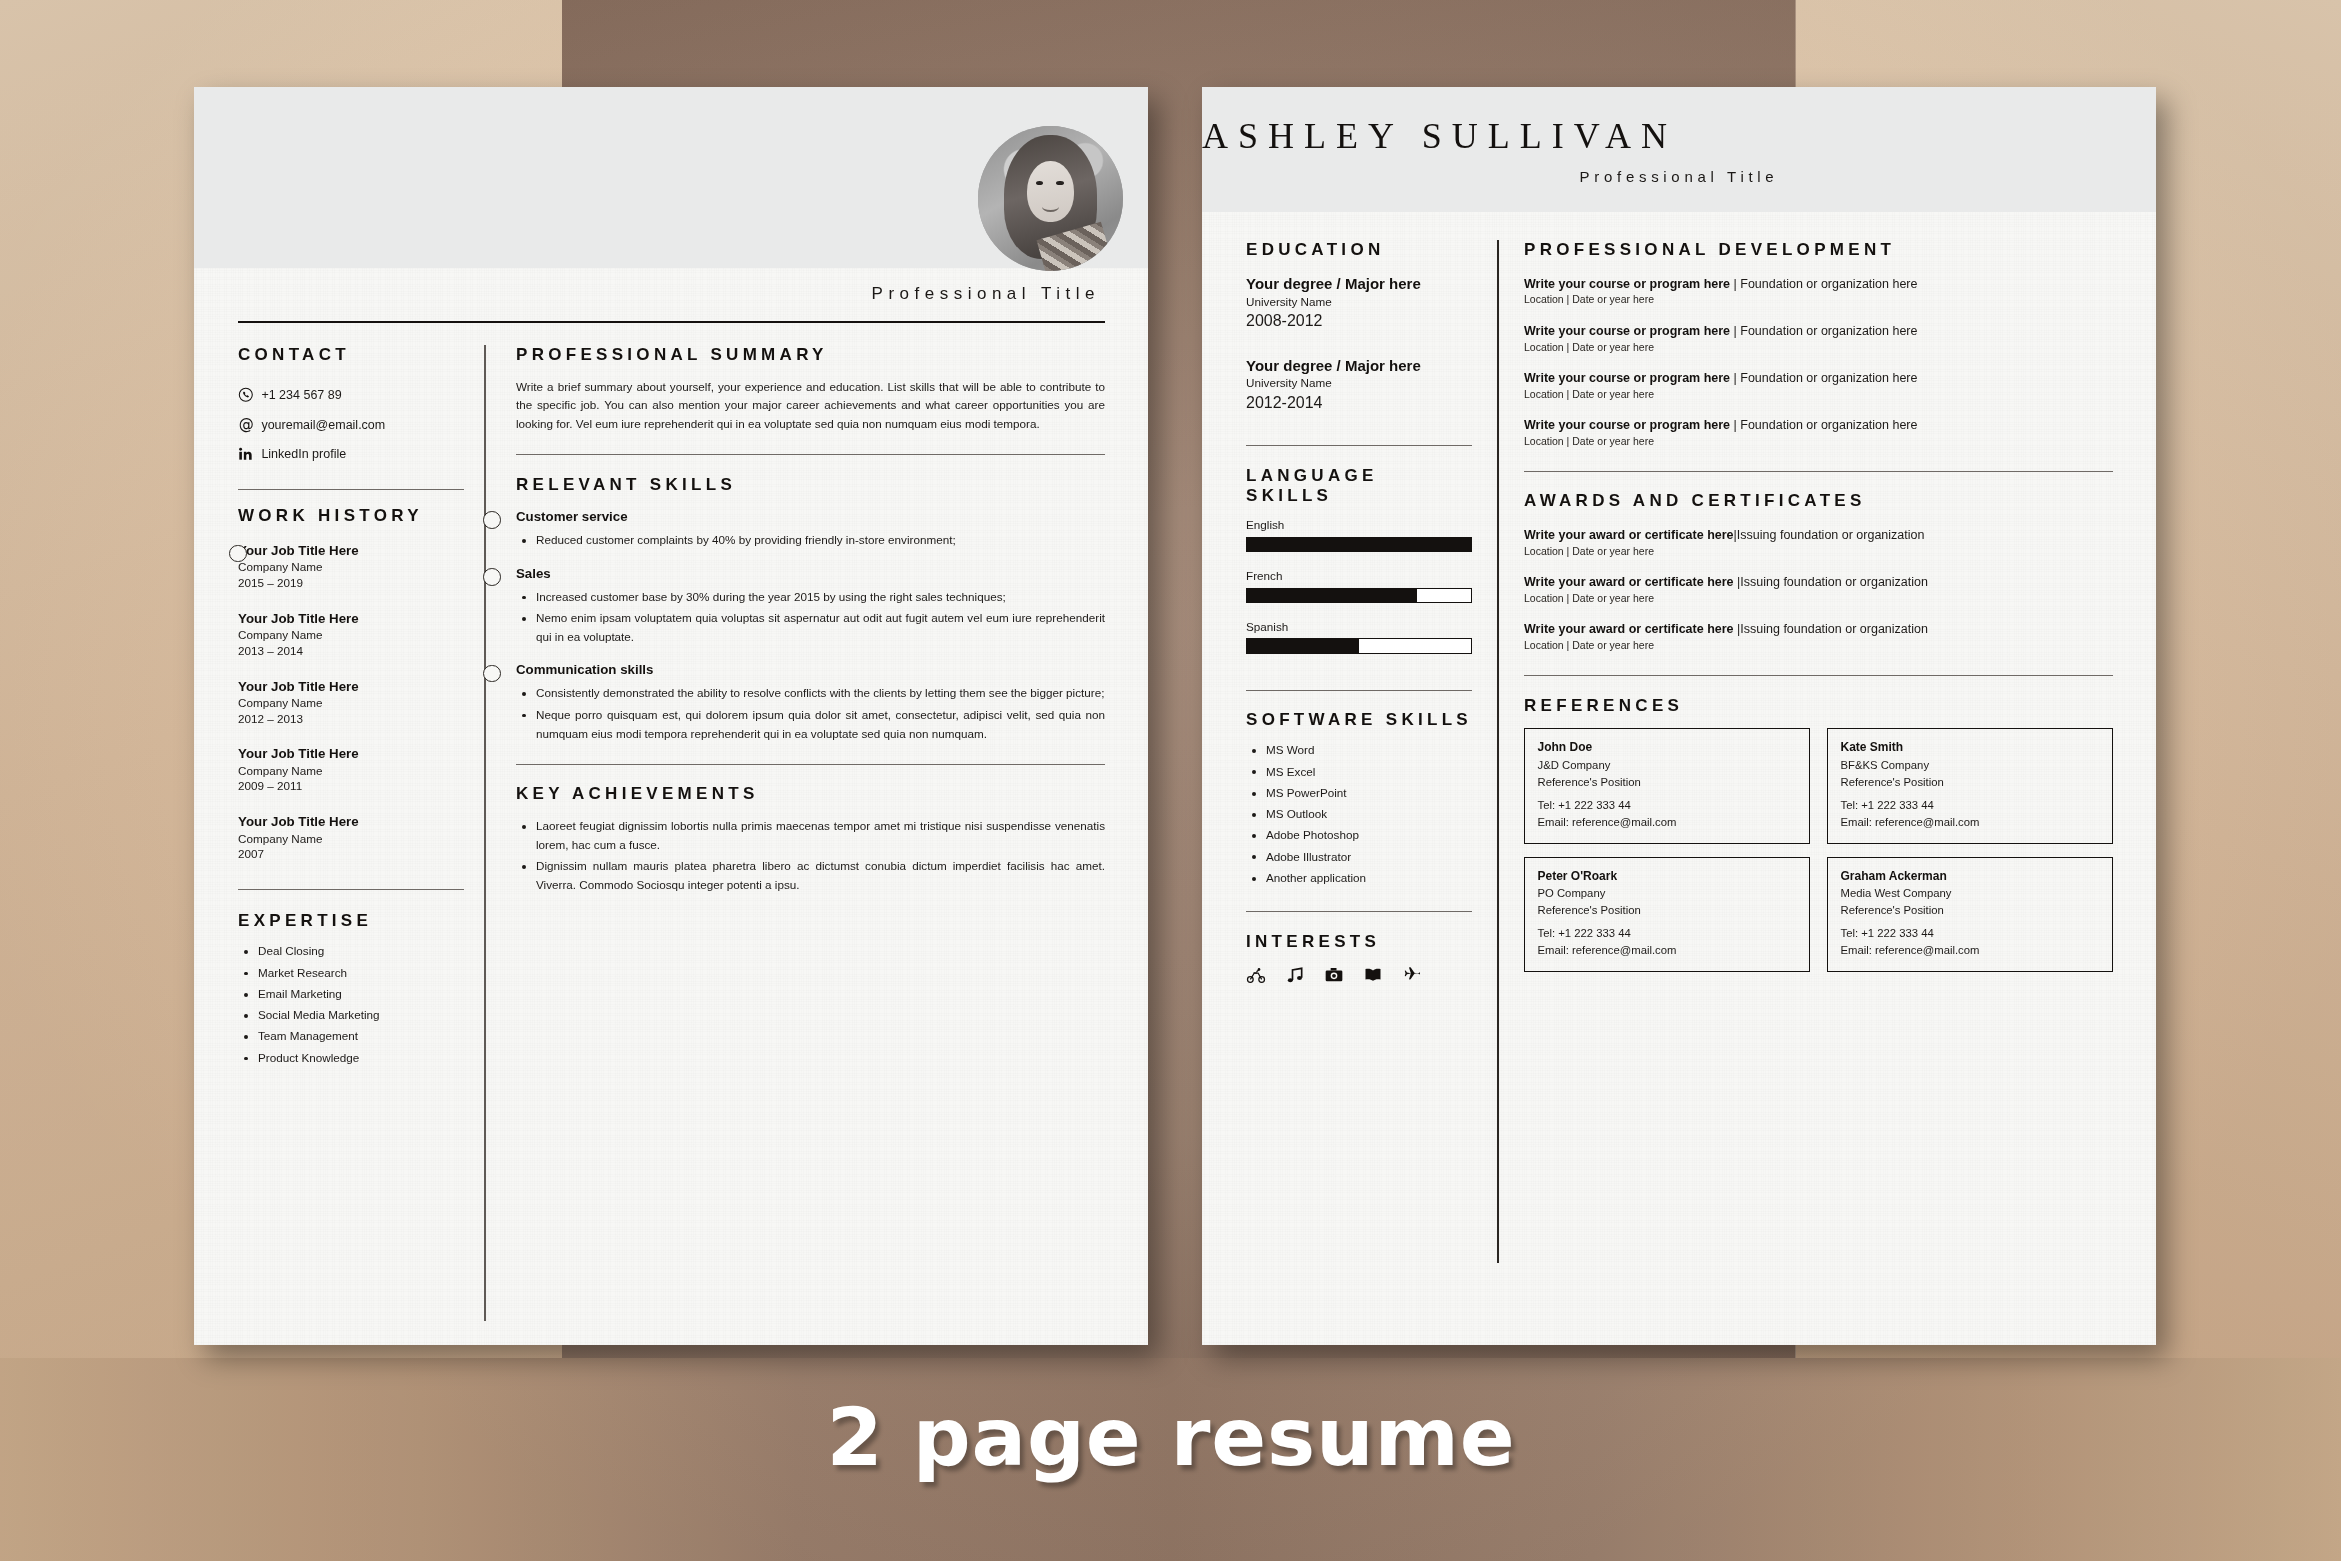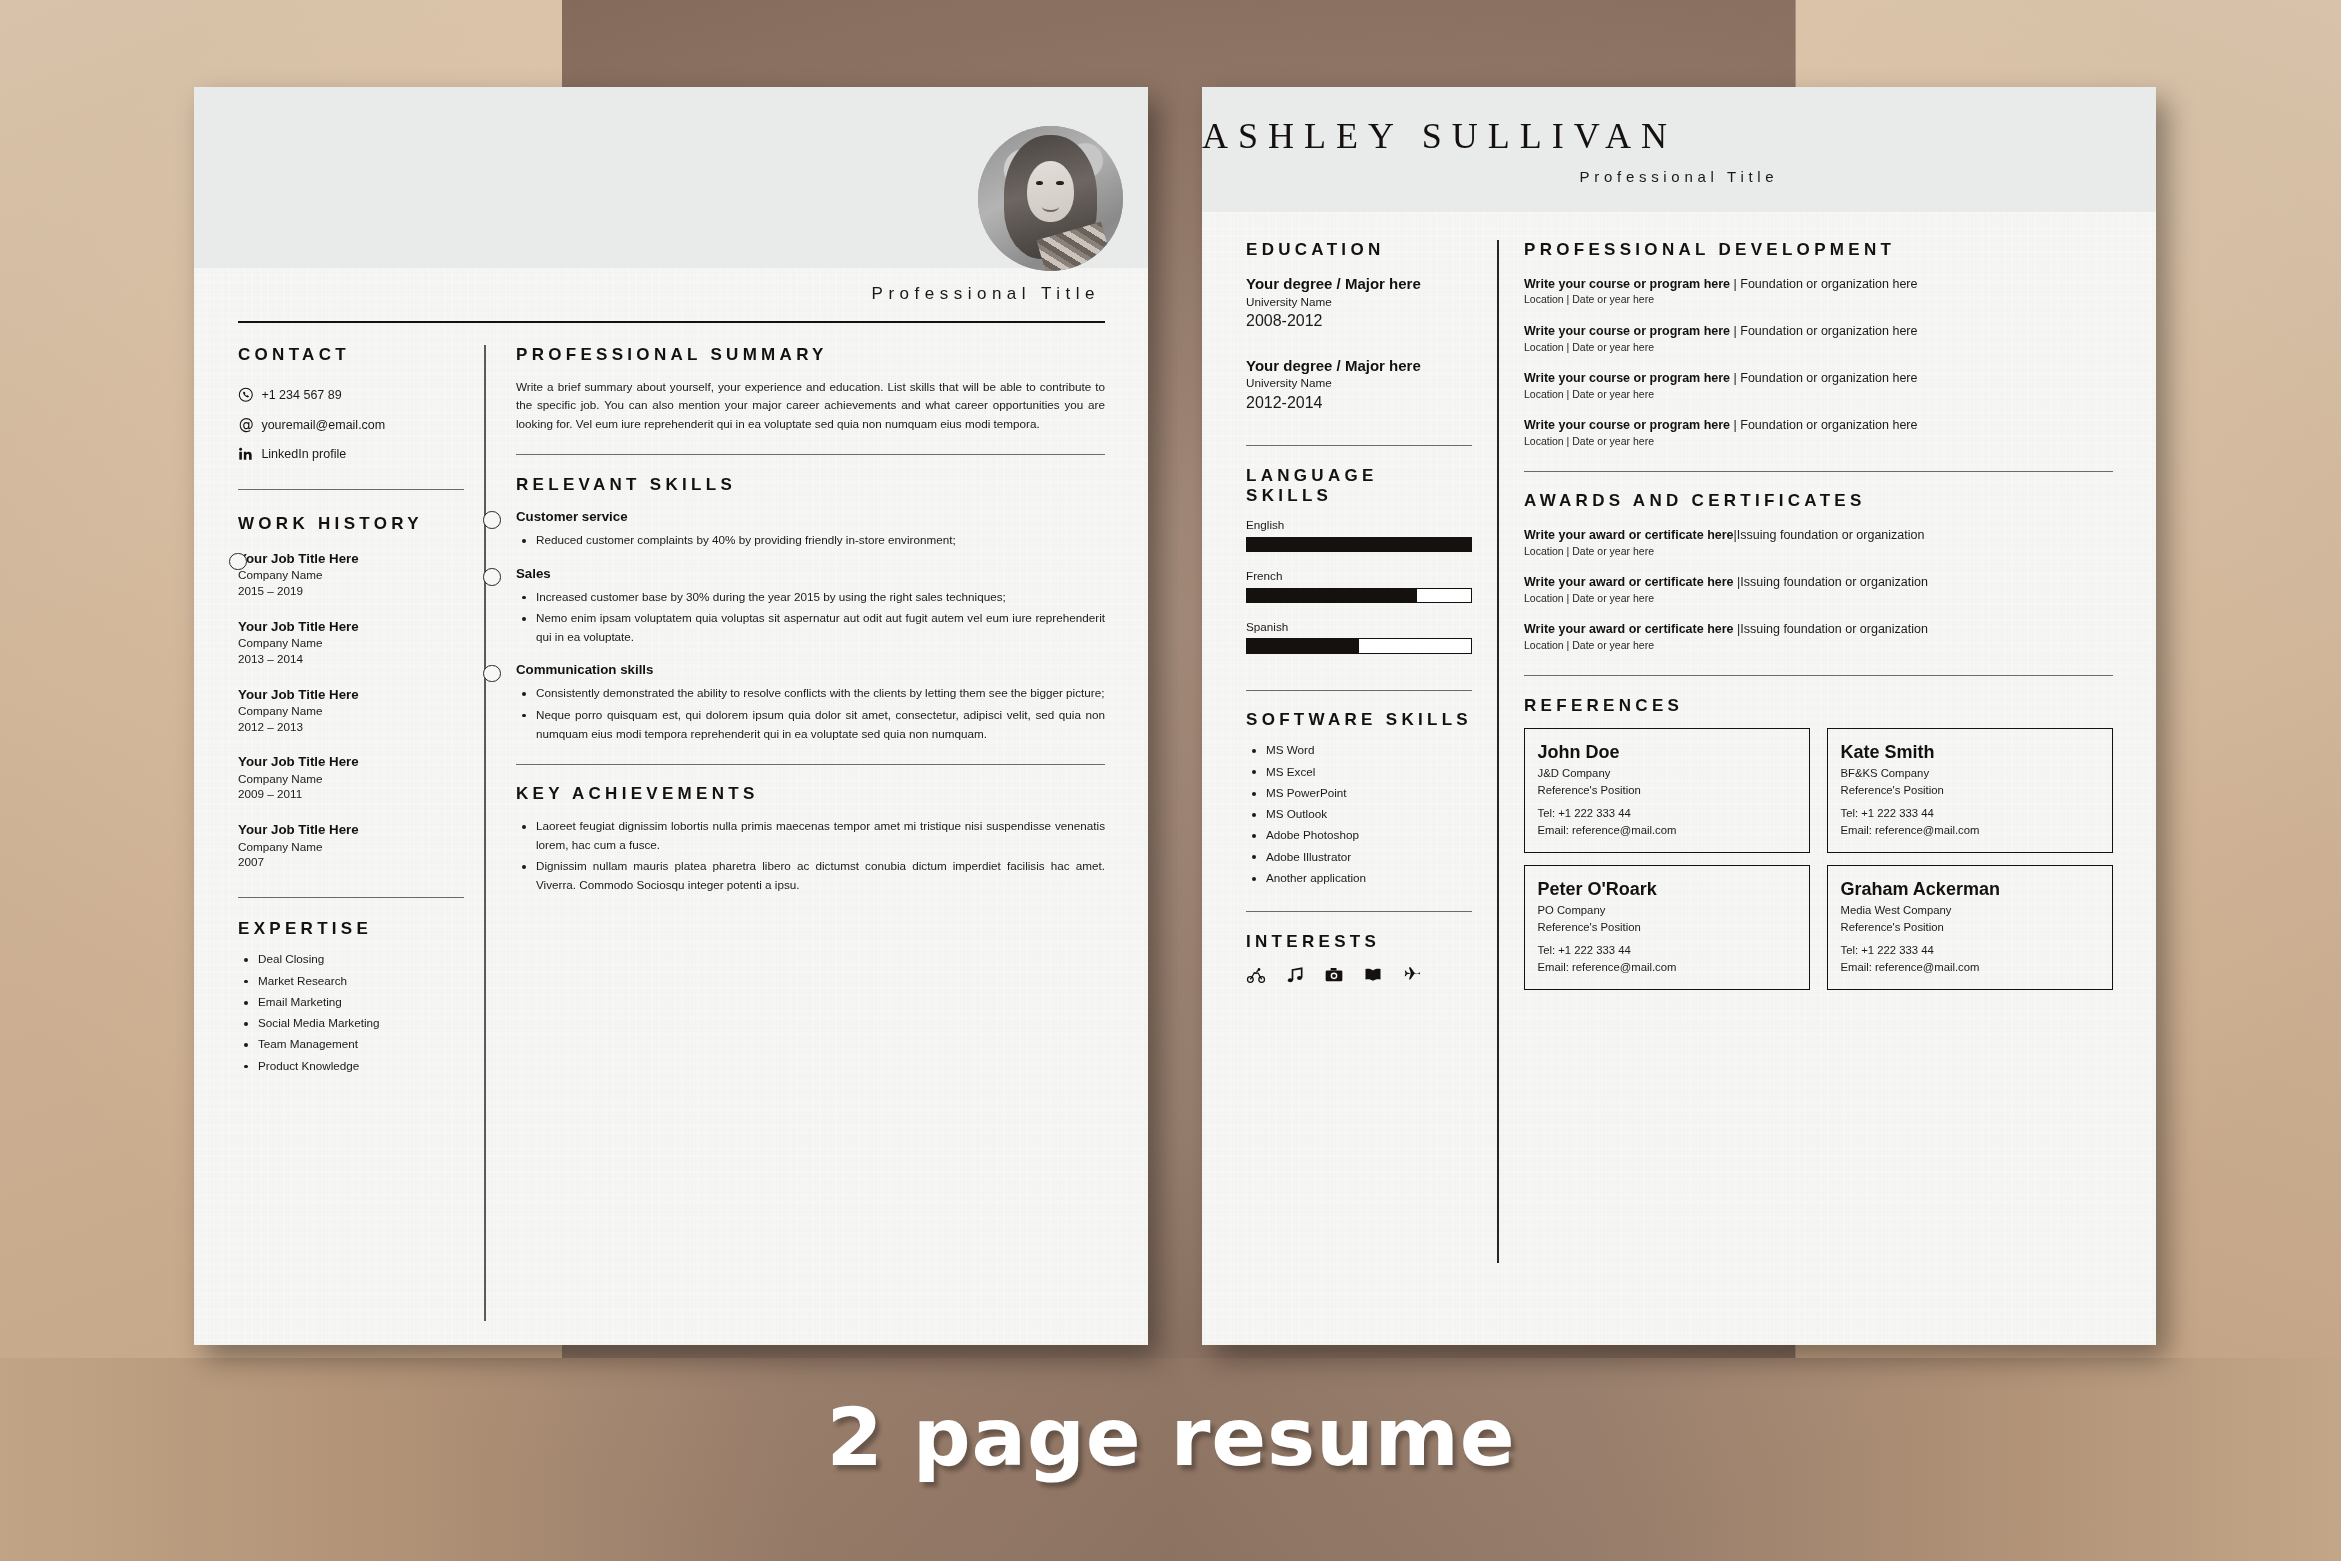--- a/index.html
+++ b/index.html
@@ -97,21 +97,21 @@
   .lang{margin-top:12.5px;}
   .lang .n{font-size:11.7px;color:#1d1a18;margin-bottom:5.5px;}
   .bar{height:13.3px;border:1.2px solid #14110f;background:#fff;position:relative;}
   .bar > i{display:block;height:100%;background:#14110f;}
   .pd{margin-top:15.6px;}
   .pd .l1{font-size:12.5px;color:#1d1a18;line-height:1.35;}
   .pd .l1 b{font-weight:bold;color:#14110f;}
   .pd .l2{font-size:10.5px;color:#2a2622;line-height:1.4;}
   .refgrid{display:flex;gap:17px;margin-top:12.5px;}
   .refbox{flex:1;border:1.6px solid #14110f;padding:10px 12.5px 12.5px;}
-  .refbox .rn{font-size:18px;font-weight:bold;color:#14110f;line-height:1.45;}
+  .refbox .rn{font-size:12px;font-weight:bold;color:#14110f;line-height:1.45;}
   .refbox .rl{font-size:11.3px;color:#1d1a18;line-height:1.5;}
   .refbox .gap{height:6.2px;}
   .icons{display:flex;gap:19px;margin-top:12.5px;align-items:center;}
   .icons svg{width:20px;height:20px;fill:#14110f;}
 
   
   #caption{position:absolute;left:0;top:1390px;width:2342px;text-align:center;
     font-family:"DejaVu Sans", sans-serif;font-weight:bold;font-size:81px;color:#fff;
     letter-spacing:0.8px;text-shadow:3.9px 4.7px 4.7px rgba(0,0,0,.30);}
 </style>
@@ -172,21 +172,21 @@
             <rect x="2" y="9" width="4" height="12" fill="#14110f"></rect>
             <circle cx="4" cy="5" r="2.2" fill="#14110f"></circle>
             <path d="M9 9h3.8v1.8c.6-1.1 1.9-2.1 3.8-2.1 3 0 4.4 1.9 4.4 5.2V21h-4v-6.2c0-1.6-.6-2.6-2-2.6-1.2 0-1.9.8-2.2 1.6-.1.3-.1.7-.1 1.1V21H9z" fill="#14110f"></path>
           </svg>
       </span>
       <span class="ctxt">LinkedIn profile</span>
     </div>
 
     <div class="hr" style="margin-top:26.5px"></div>
 
-    <div class="sec-h" style="margin-top:24px">WORK HISTORY</div>
+    <div class="sec-h" style="margin-top:16px">WORK HISTORY</div>
     <div style="position:relative">
       <div class="job" style="margin-top:15.6px">
         <div class="dot" style="top:3.1px"></div>
         <div class="t">Your Job Title Here</div>
         <div class="c">Company Name</div>
         <div class="d">2015 – 2019</div>
       </div>
       <div class="job" style="margin-top:19px">
         <div class="t">Your Job Title Here</div>
         <div class="c">Company Name</div>

